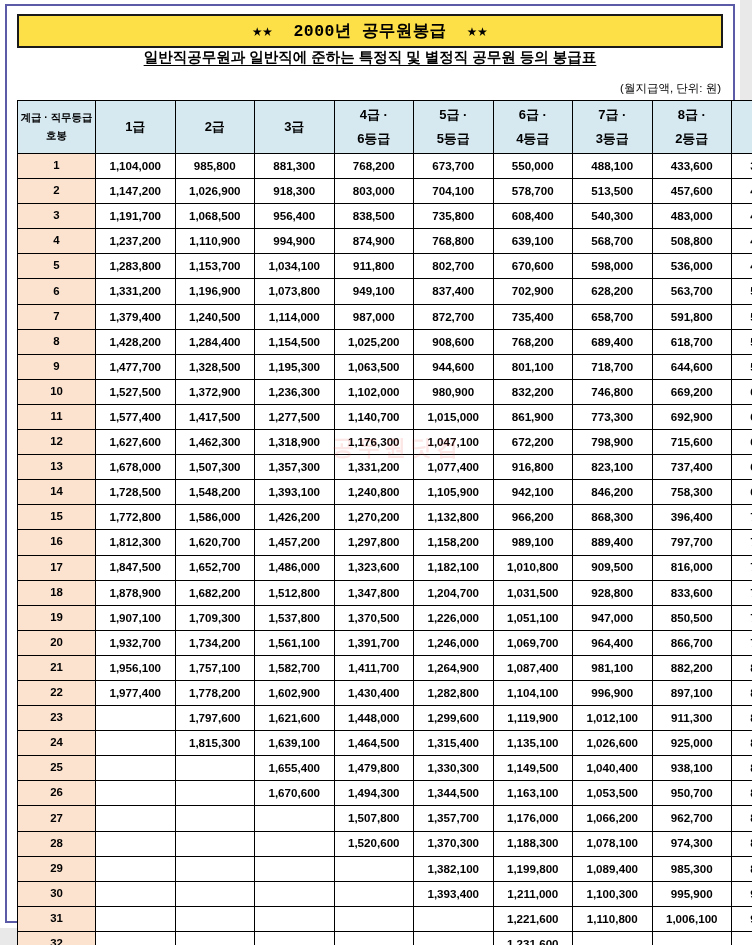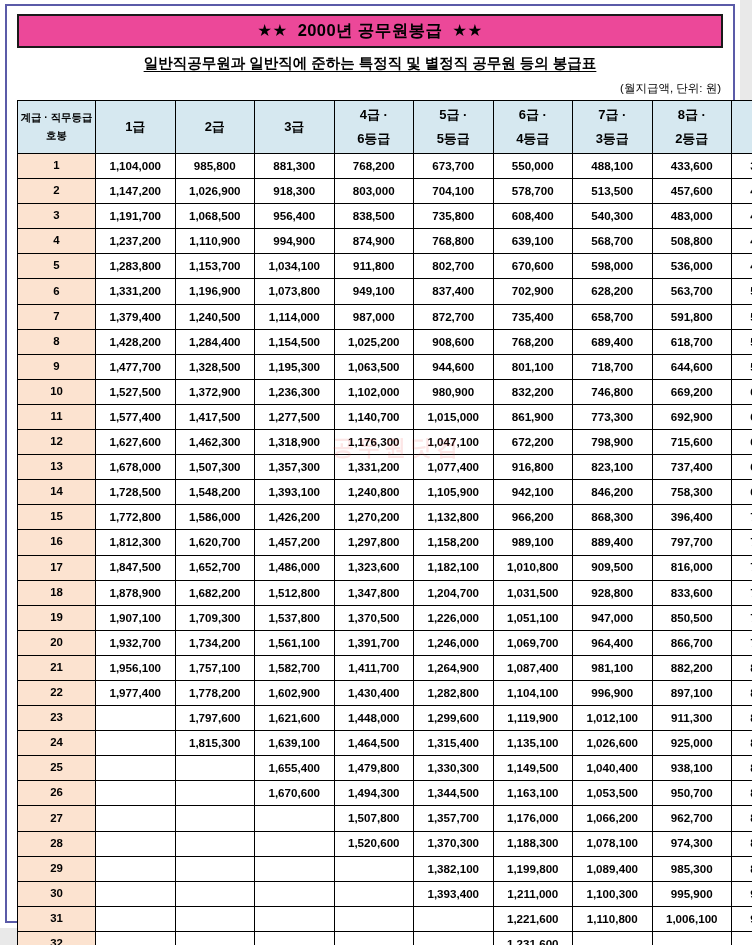--- a/index.html
+++ b/index.html
@@ -43,41 +43,42 @@
     right: 8px;
     bottom: 8px;
     background: #ffffff;
     box-sizing: border-box;
     padding: 6px 8px 0 8px;
   }
 
   
   .title-banner {
     height: 34px;
-    background: #ec4899;
+    background: #fde047;
     border: 2px solid #1a1a1a;
     box-sizing: border-box;
     display: flex;
     align-items: center;
     justify-content: center;
     margin: 0 0 0 0;
+    font-family: Liberation Mono, monospace;
   }
   .title-text {
     font-size: 16.5px;
     font-weight: bold;
     color: #000000;
     letter-spacing: 0.4px;
     white-space: pre;
   }
 
   
   .subtitle-row {
     height: 30px;
     display: flex;
-    align-items: center;
+    align-items: flex-start;
     justify-content: center;
   }
   .subtitle-text {
     font-size: 14.5px;
     font-weight: bold;
     color: #000000;
     text-decoration: underline;
     text-underline-offset: 3px;
     white-space: pre;
   }

